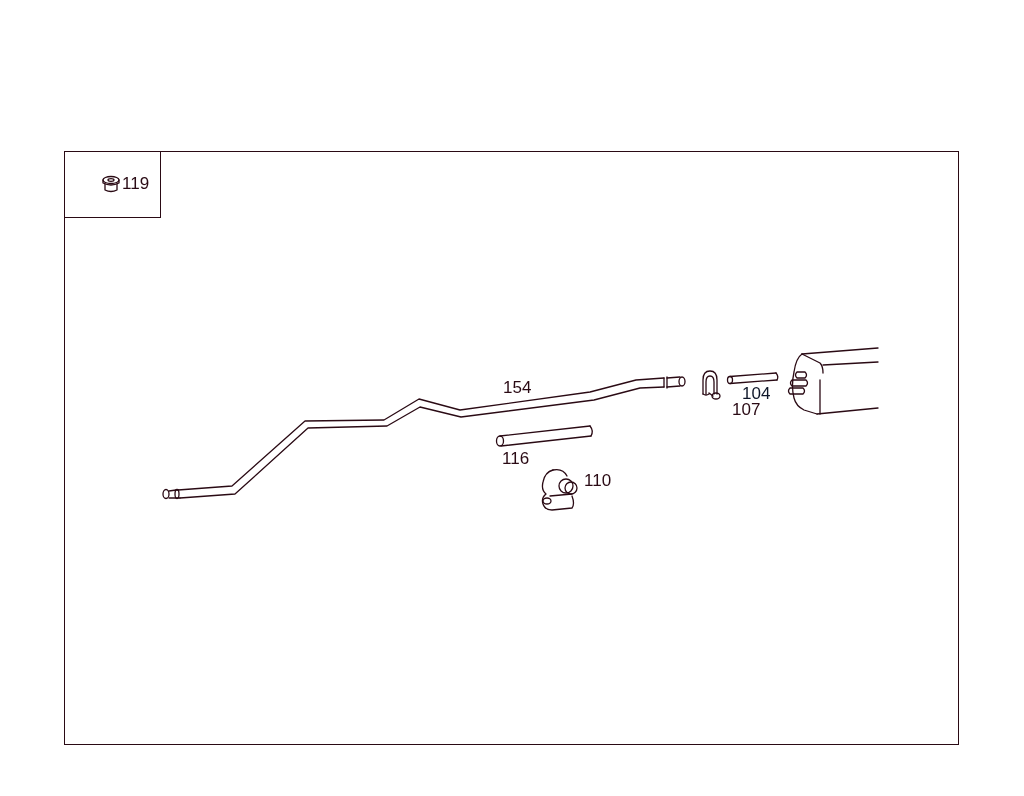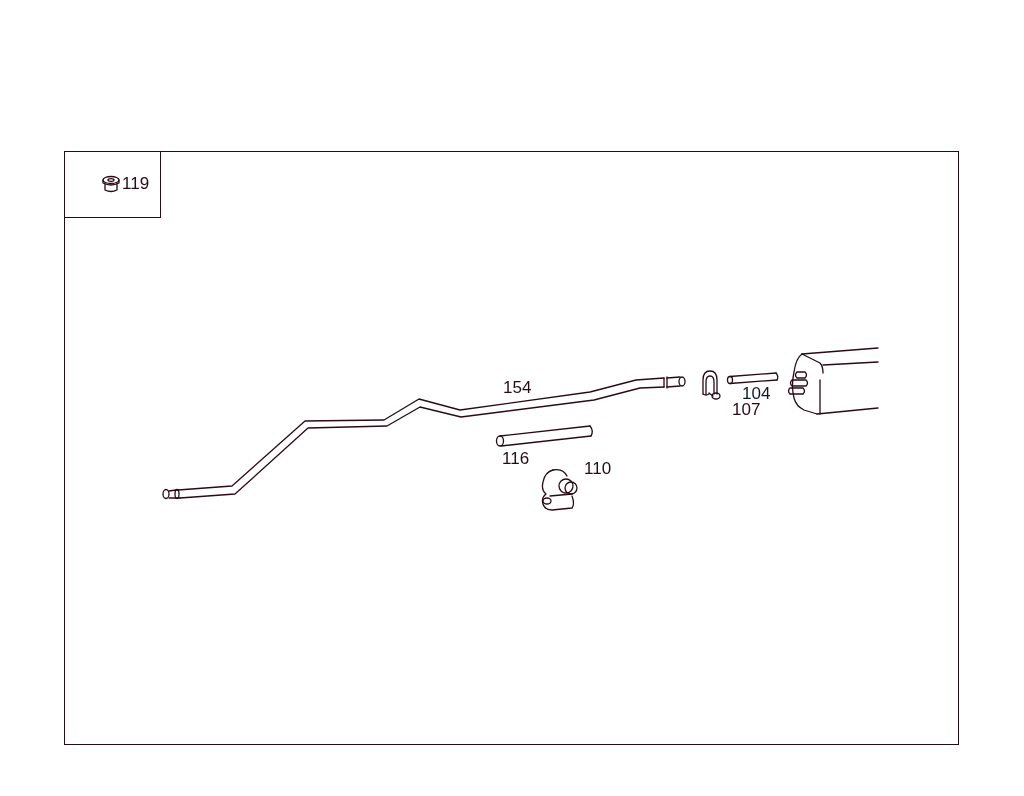--- a/index.html
+++ b/index.html
@@ -80,15 +80,15 @@
     <path d="M820 380 v34"></path>
     <path d="M797 372 h8 q3 3 0 6 h-8 q-3 -3 0 -6 z"></path>
     <path d="M792 380 h14 q3 3 0 6 h-14 q-3 -3 0 -6 z"></path>
     <path d="M790 388 h13 q3 3 0 6 h-13 q-3 -3 0 -6 z"></path>
   </g>
 </svg>
 
 <span class="lbl" style="left:122px; top:175px;">119</span>
 <span class="lbl" style="left:503px; top:379px;">154</span>
 <span class="lbl" style="left:502px; top:450px;">116</span>
-<span class="lbl" style="left:584px; top:460px;">110</span>
+<span class="lbl" style="left:584px; top:472px;">110</span>
 <span class="lbl" style="left:700px; top:401px;margin-left:32px;">107</span>
 <span class="lbl red" style="left:742px; top:385px;">104</span>
 
 </body></html>

